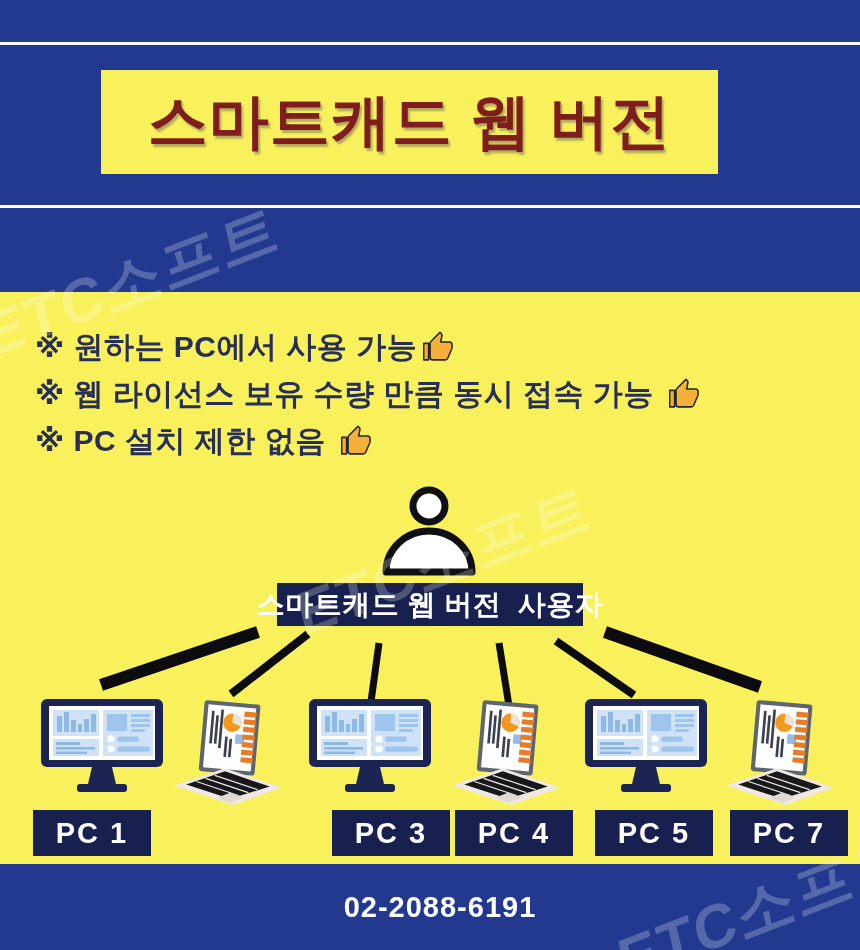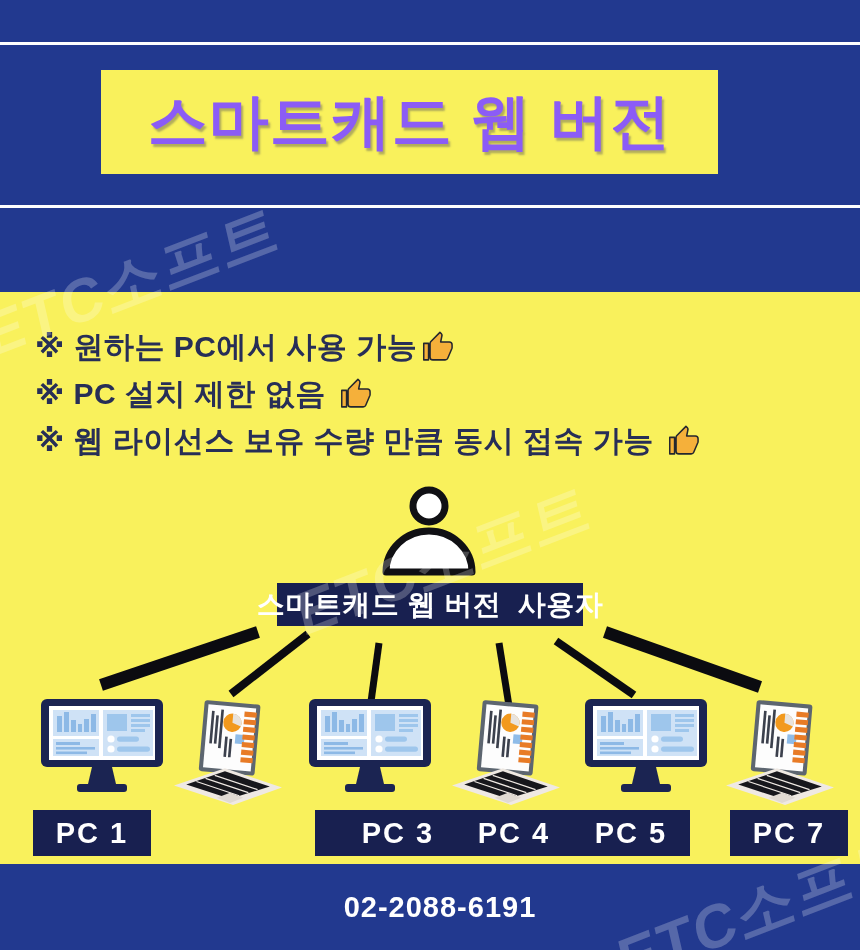--- a/index.html
+++ b/index.html
@@ -11,21 +11,21 @@
   
   .top-band { position:absolute; left:0; top:0; width:860px; height:292px; background:#22398F; }
   .rule { position:absolute; left:0; width:860px; height:3px; background:#ffffff; }
   .rule-1 { top:42px; }
   .rule-2 { top:205px; }
   .title-box {
     position:absolute; left:101px; top:70px; width:617px; height:104px;
     background:#F9F15C; display:flex; align-items:center; justify-content:center;
   }
   .title-text {
-    font-size:60px; font-weight:900; color:#8b5cf6; letter-spacing:1px;
+    font-size:60px; font-weight:900; color:#7f1d1d; letter-spacing:1px;
     text-shadow:2px 3px 2px rgba(90,90,90,0.45); white-space:nowrap;
   }
   
   .features { position:absolute; left:35px; top:329px; display:flex; flex-direction:column; row-gap:11px; }
   .feature { display:flex; align-items:center; height:36px; }
   .feature-text { font-size:30px; font-weight:600; color:#272E57; white-space:pre; letter-spacing:0.5px; }
   .thumb { width:33px; height:33px; margin-left:4px; flex:0 0 auto; }
   
   .person { position:absolute; left:379px; top:484px; width:100px; height:94px; }
   .user-label {
@@ -39,22 +39,22 @@
   .dev-2 { left:172px; top:700px; width:112px; height:107px; }
   .dev-3 { left:308px; top:698px; width:124px; height:96px; }
   .dev-4 { left:450px; top:700px; width:112px; height:107px; }
   .dev-5 { left:584px; top:698px; width:124px; height:96px; }
   .dev-6 { left:724px; top:700px; width:112px; height:107px; }
   .pc-label {
     position:absolute; top:810px; width:118px; height:46px; background:#182050;
     color:#ffffff; display:flex; align-items:center; justify-content:center;
     font-size:29px; font-weight:600; letter-spacing:2px; white-space:pre;
   }
-  .pcl-1 { left:33px; }  .pcl-2 { left:174px; } .pcl-3 { left:315px;padding-left:24px; }
-  .pcl-4 { left:455px; } .pcl-5 { left:572px; } .pcl-6 { left:730px; }
+  .pcl-1 { left:33px; }  .pcl-2 { left:174px; } .pcl-3 { left:332px; }
+  .pcl-4 { left:455px; } .pcl-5 { left:595px; } .pcl-6 { left:730px; }
   
   .bottom-band {
     position:absolute; left:0; top:864px; width:860px; height:86px; background:#22398F;
     display:flex; align-items:center; justify-content:center;
   }
   .phone { color:#ffffff; font-size:29px; font-weight:600; letter-spacing:1px;margin-left:20px; }
   
   .watermark {
     position:absolute; width:290px; height:64px; z-index:5;
     color:rgba(255,255,255,0.24); font-size:60px; font-weight:800;
@@ -161,27 +161,27 @@
   </div>
 
   <div class="features">
     <div class="feature">
       <span class="feature-text">※ 원하는 PC에서 사용 가능</span>
       <svg class="thumb">
           <use href="#sym-thumb"></use>
         </svg>
     </div>
     <div class="feature">
-      <span class="feature-text">※ PC 설치 제한 없음 </span>
+      <span class="feature-text">※ 웹 라이선스 보유 수량 만큼 동시 접속 가능 </span>
       <svg class="thumb">
           <use href="#sym-thumb"></use>
         </svg>
     </div>
     <div class="feature">
-      <span class="feature-text">※ 웹 라이선스 보유 수량 만큼 동시 접속 가능 </span>
+      <span class="feature-text">※ PC 설치 제한 없음 </span>
       <svg class="thumb">
           <use href="#sym-thumb"></use>
         </svg>
     </div>
   </div>
 
   <svg class="person">
       <use href="#sym-person"></use>
     </svg>
   <div class="user-label">스마트캐드 웹 버전  사용자</div>

